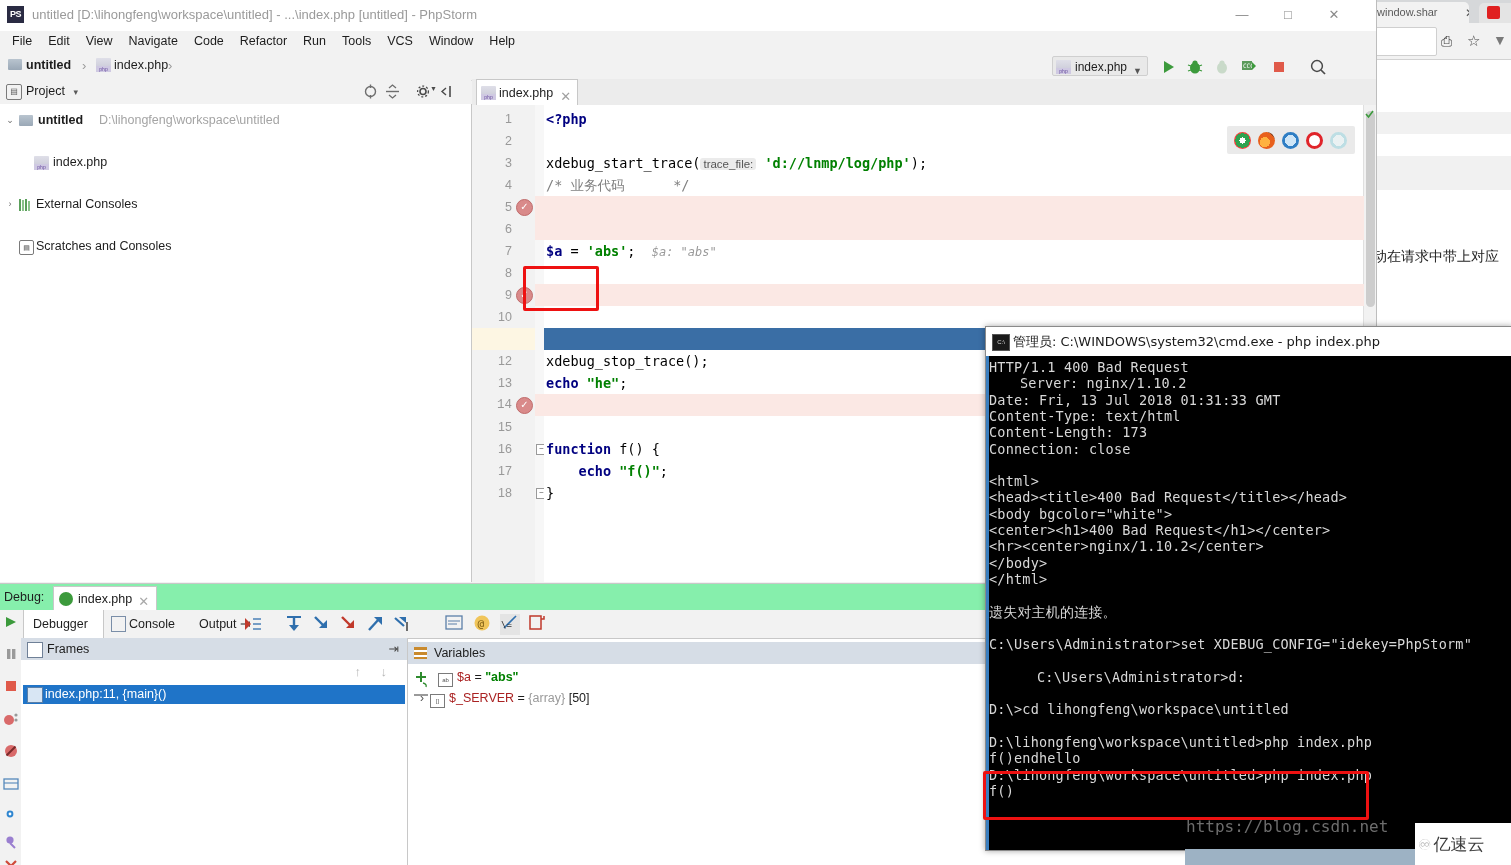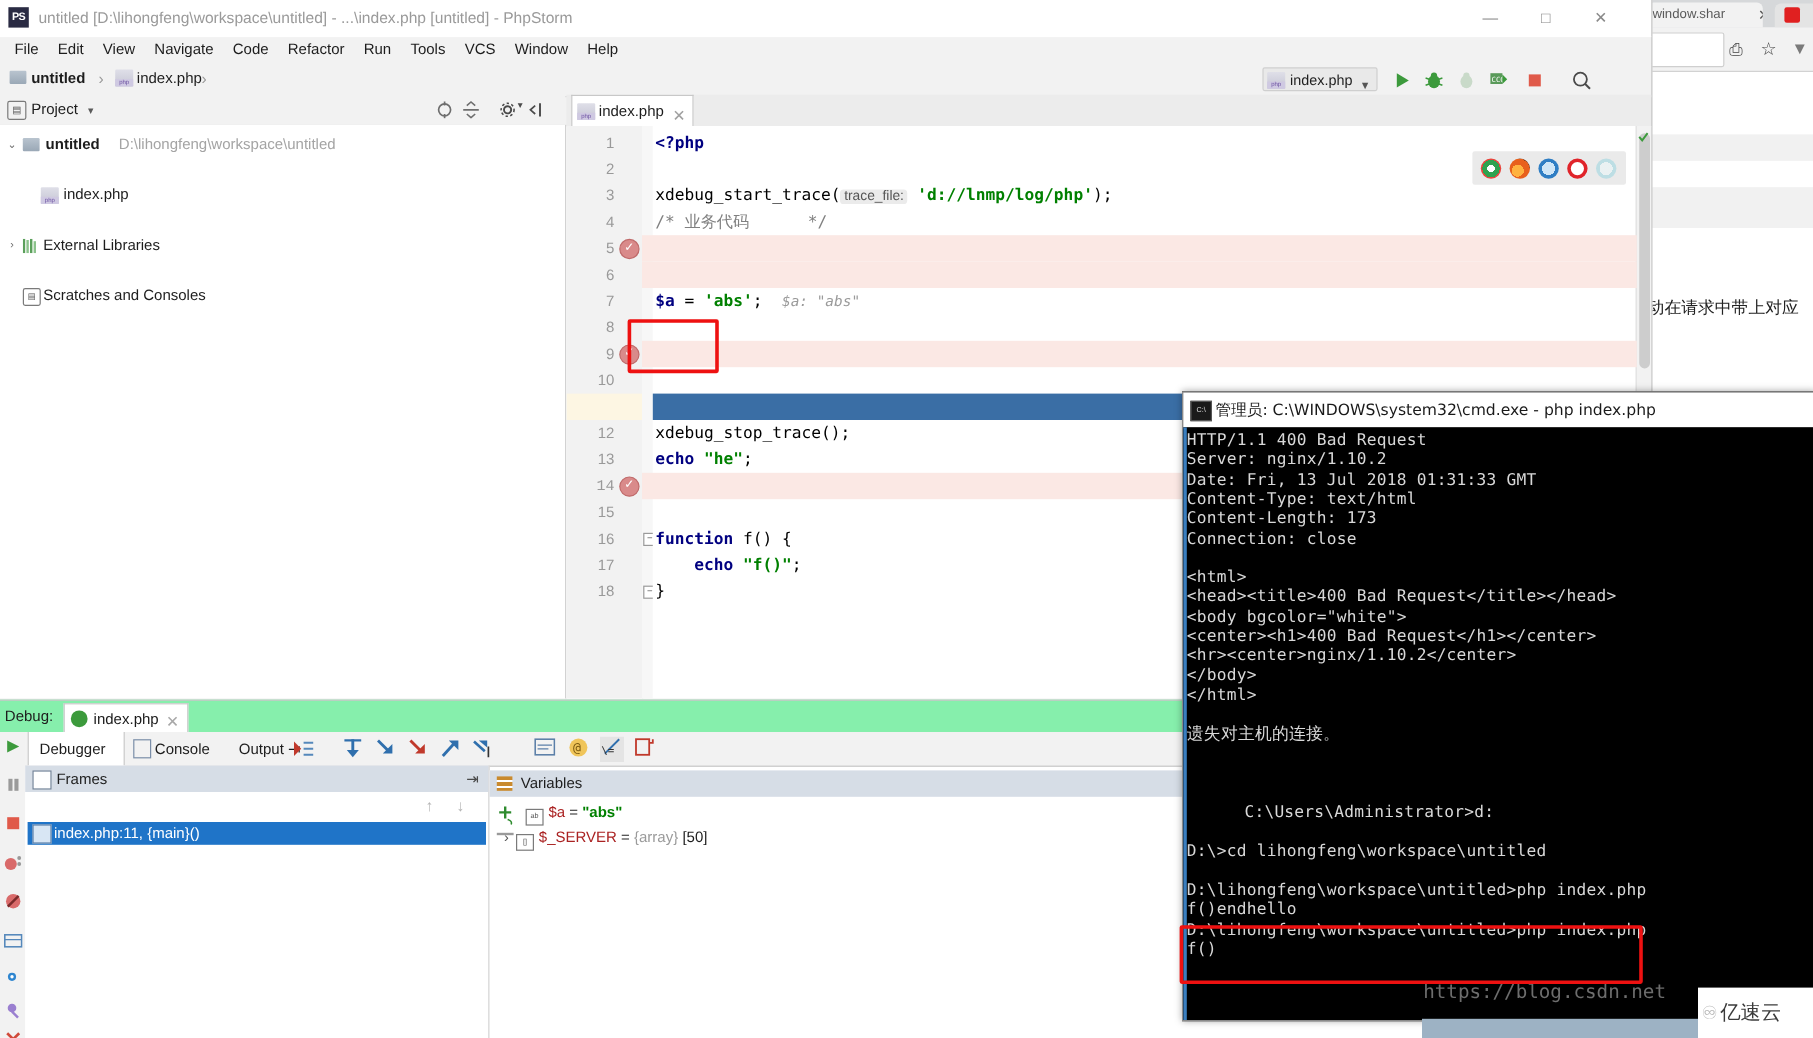--- a/index.html
+++ b/index.html
@@ -458,21 +458,21 @@
     <div class="tree-row" style="top:48px;">
       <span class="tree-arrow" style="left:5px;">›</span>
       <span style="position:absolute;left:19px;top:5px;">
         <svg width="13" height="12">
               <rect x="0" y="0" width="2" height="12" fill="#5ba05b"></rect>
               <rect x="3" y="1" width="2" height="11" fill="#8bc28b"></rect>
               <rect x="6" y="0" width="2" height="12" fill="#5ba05b"></rect>
               <rect x="9" y="2" width="2" height="10" fill="#8bc28b"></rect>
             </svg>
       </span>
-      <span class="tree-label" style="left:36px;">External Libraries</span>
+      <span class="tree-label" style="left:36px;">External Consoles</span>
     </div>
     <div class="tree-row" style="top:69px;">
       <span style="position:absolute;left:19px;top:4px;width:13px;height:13px;border:1px solid #7a7a7a;border-radius:2px;font-size:7px;color:#555;text-align:center;line-height:13px;">▤</span>
       <span class="tree-label" style="left:36px;">Scratches and Consoles</span>
     </div>
   </div>
 
   <div class="editor-tabs">
     <div class="etab">
       <span class="php-ico"></span>
@@ -737,33 +737,34 @@
 </div>
 
 <div class="cmd-window">
   <div class="cmd-title">
     <div class="cmd-ico">C:\</div>
     <div class="cmd-title-text">管理员: C:\WINDOWS\system32\cmd.exe - php  index.php</div>
   </div>
   <div class="cmd-body">
     <div class="cmd-scroll"></div>
   <div class="cmd-line" style="top: 3px;">HTTP/1.1 400 Bad Request</div>
-        <div class="cmd-line" style="top: 19.3px;">Server: nginx/1.10.2</div>
+        <div class="cmd-line" style="top: 19.3px; padding-left: 31px;">Server: nginx/1.10.2</div>
         <div class="cmd-line" style="top: 35.6px;">Date: Fri, 13 Jul 2018 01:31:33 GMT</div>
         <div class="cmd-line" style="top: 51.9px;">Content-Type: text/html</div>
         <div class="cmd-line" style="top: 68.2px;">Content-Length: 173</div>
         <div class="cmd-line" style="top: 84.5px;">Connection: close</div>
         <div class="cmd-line" style="top: 117.1px;">&lt;html&gt;</div>
         <div class="cmd-line" style="top: 133.4px;">&lt;head&gt;&lt;title&gt;400 Bad Request&lt;/title&gt;&lt;/head&gt;</div>
         <div class="cmd-line" style="top: 149.7px;">&lt;body bgcolor="white"&gt;</div>
         <div class="cmd-line" style="top: 166px;">&lt;center&gt;&lt;h1&gt;400 Bad Request&lt;/h1&gt;&lt;/center&gt;</div>
         <div class="cmd-line" style="top: 182.3px;">&lt;hr&gt;&lt;center&gt;nginx/1.10.2&lt;/center&gt;</div>
         <div class="cmd-line" style="top: 198.6px;">&lt;/body&gt;</div>
         <div class="cmd-line" style="top: 214.9px;">&lt;/html&gt;</div>
         <div class="cmd-line cn" style="top: 247.5px;">遗失对主机的连接。</div>
+        <div class="cmd-line" style="top: 280.1px;">C:\Users\Administrator&gt;set XDEBUG_CONFIG="idekey=PhpStorm"</div>
         <div class="cmd-line" style="top: 312.7px; padding-left: 48px;">C:\Users\Administrator&gt;d:</div>
         <div class="cmd-line" style="top: 345.3px;">D:\&gt;cd lihongfeng\workspace\untitled</div>
         <div class="cmd-line" style="top: 377.9px;">D:\lihongfeng\workspace\untitled&gt;php index.php</div>
         <div class="cmd-line" style="top: 394.2px;">f()endhello</div>
         <div class="cmd-line" style="top: 410.5px;">D:\lihongfeng\workspace\untitled&gt;php index.php</div>
         <div class="cmd-line" style="top: 426.8px;">f()</div>
       </div>
   <div class="watermark" style="left:200px;top:490px;">https://blog.csdn.net</div>
 </div>
 

